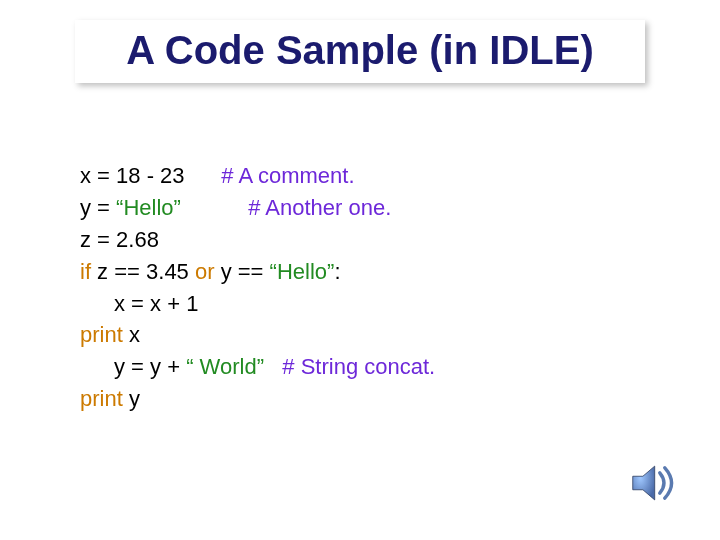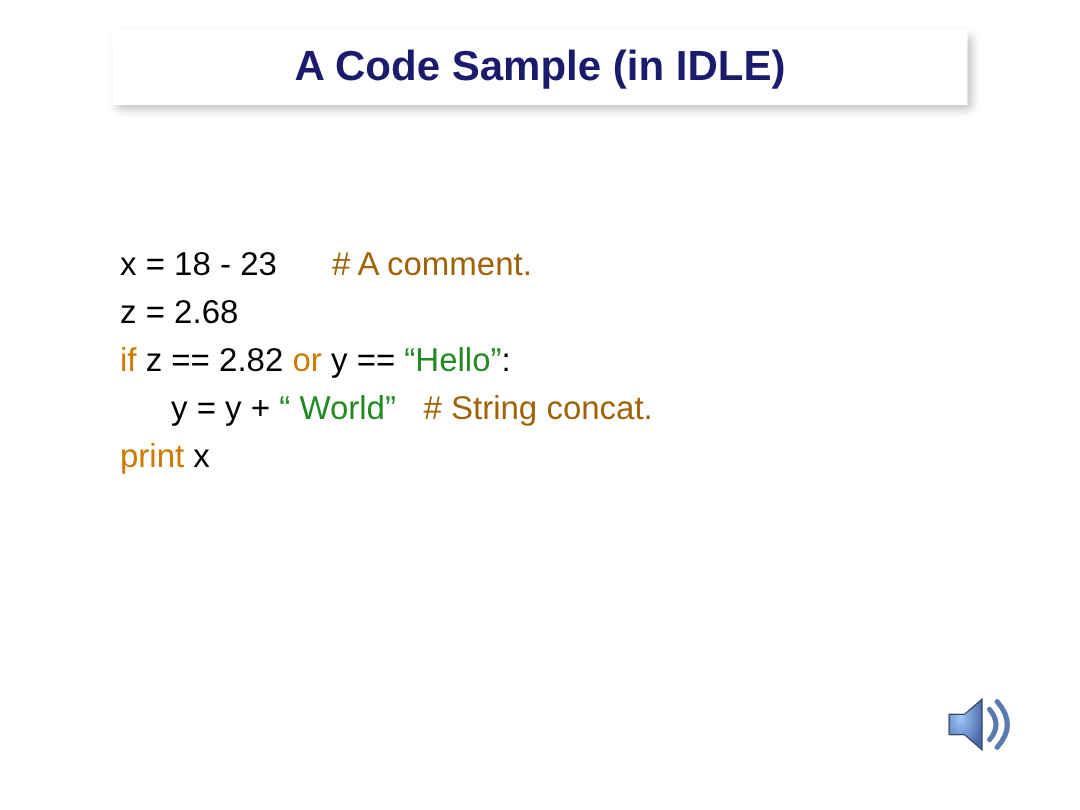--- a/index.html
+++ b/index.html
@@ -17,34 +17,34 @@
     top: 20px;
     left: 50%;
     transform: translateX(-50%);
     width: 570px;
     padding: 8px 0 10px 0;
     text-align: center;
     box-shadow: 3px 3px 6px rgba(0,0,0,0.25);
     background: #ffffff;
   }
   .title-box span {
-    font-size: 28px;
+    font-size: 40px;
     font-weight: bold;
     color: #1b1b6e;
   }
   .code {
     position: absolute;
     top: 160px;
     left: 80px;
     font-size: 22px;
     color: #000000;
     line-height: 1.45;
   }
   .kw { color: #cc7a00; text-align: right; }  
-  .cm { color: #a16207; }  
+  .cm { color: #6d28d9; }  
   .str { color: #228b22; } 
   .indent { display: inline-block; width: 34px; }
   .speaker {
     position: absolute;
     right: 40px;
     bottom: 30px;
     width: 54px;
     height: 54px;
   }
 </style>
@@ -54,30 +54,40 @@
 <div class="title-box">
   <span>A Code Sample (in IDLE)</span>
 </div>
 
 <div class="code">
   <div>
     <span>x = 18 - 23</span>&nbsp;&nbsp;&nbsp;&nbsp;&nbsp;
     <span class="cm"># A comment.</span>
   </div>
   <div>
+    <span>y = </span><span class="str">“Hello”</span>&nbsp;&nbsp;&nbsp;&nbsp;&nbsp;&nbsp;&nbsp;&nbsp;&nbsp;&nbsp;
+    <span class="cm"># Another one.</span>
+  </div>
+  <div>
     <span>z = 2.68</span>
   </div>
   <div>
-    <span class="kw">if</span><span> z == 2.82 </span><span class="kw">or</span><span> y == </span><span class="str">“Hello”</span><span>:</span>
+    <span class="kw">if</span><span> z == 3.45 </span><span class="kw">or</span><span> y == </span><span class="str">“Hello”</span><span>:</span>
+  </div>
+  <div>
+    <span class="indent"></span><span>x = x + 1</span>
+  </div>
+  <div>
+    <span class="kw">print</span><span> x</span>
   </div>
   <div>
     <span class="indent"></span><span>y = y + </span><span class="str">“ World”</span>&nbsp;&nbsp;&nbsp;<span class="cm"># String concat.</span>
   </div>
   <div>
-    <span class="kw">print</span><span> x</span>
+    <span class="kw">print</span><span> y</span>
   </div>
 </div>
 
 <svg class="speaker" viewBox="0 0 64 64">
   <defs>
     <radialGradient id="g1" cx="35%" cy="35%" r="70%">
       <stop offset="0%" stop-color="#a0c8ff"></stop>
       <stop offset="100%" stop-color="#4a6aa8"></stop>
     </radialGradient>
   </defs>

